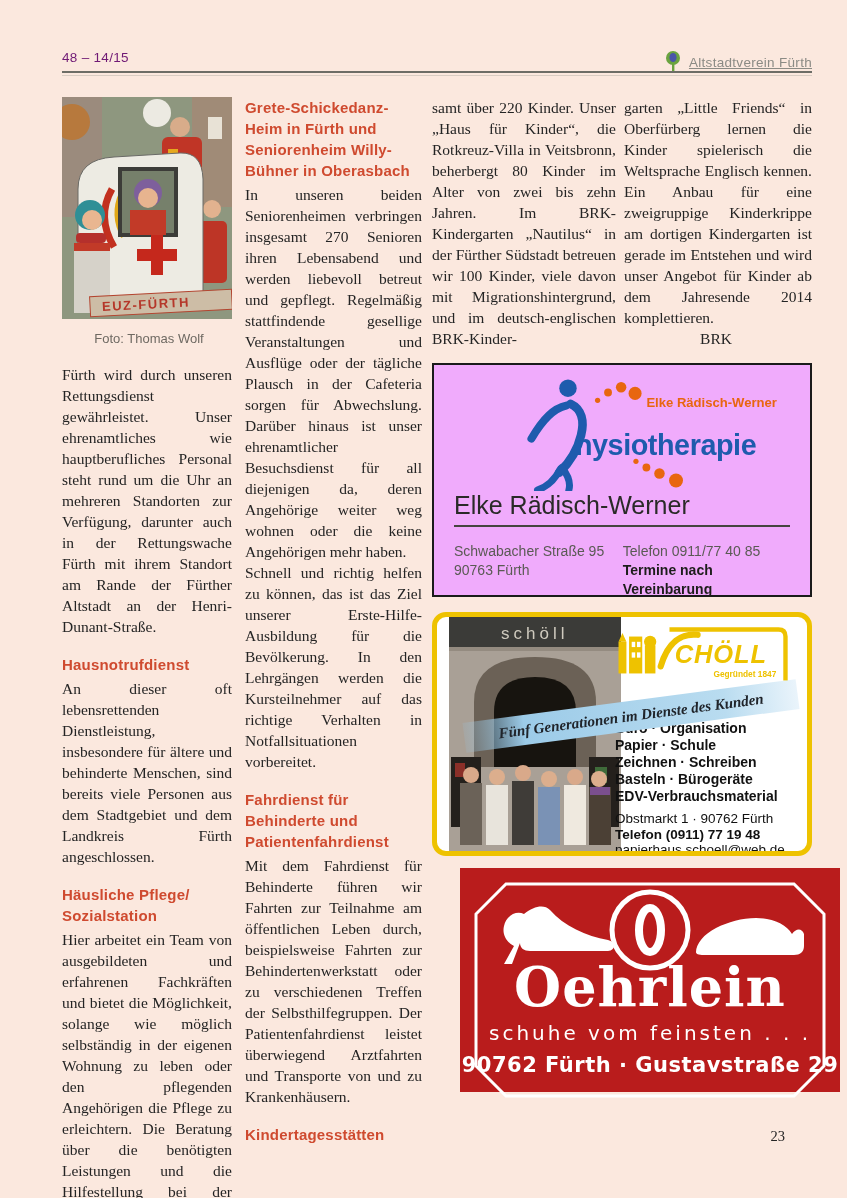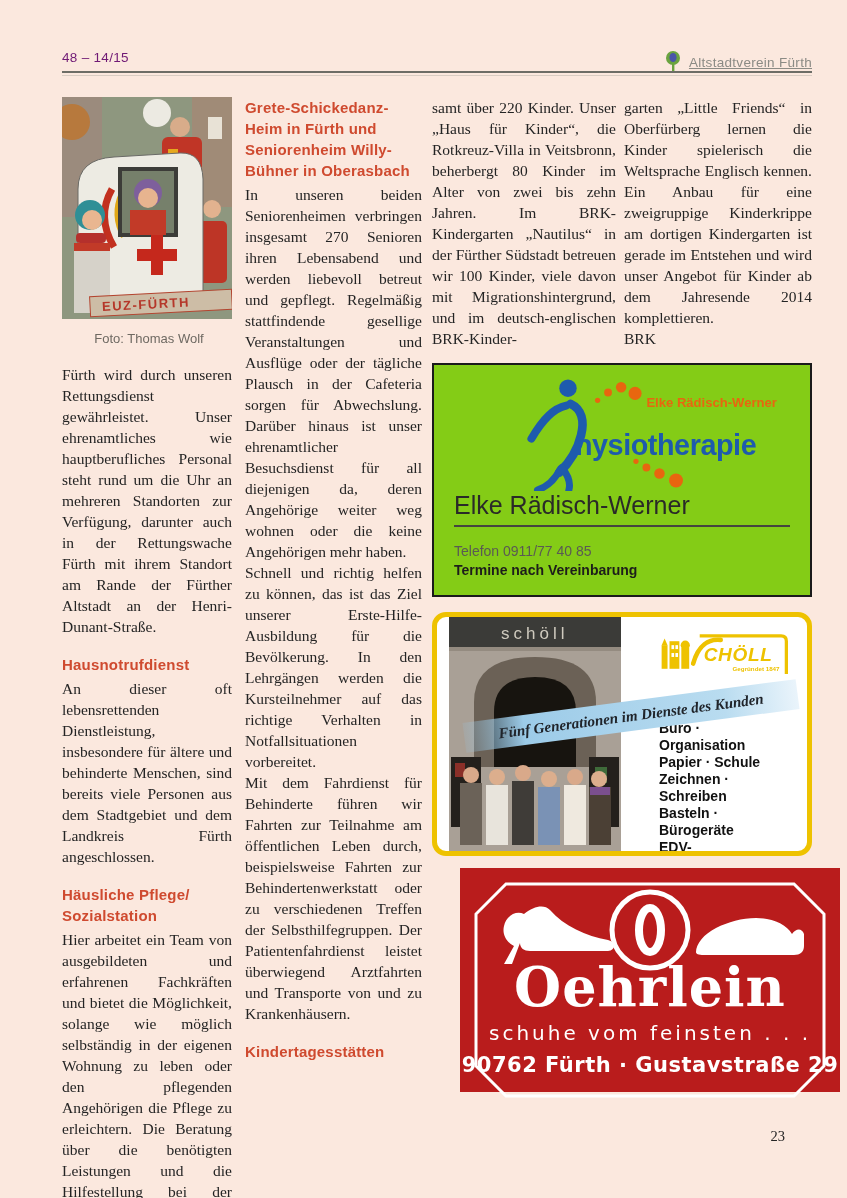--- a/index.html
+++ b/index.html
@@ -18,38 +18,38 @@
   .col1{left:62px;width:170px;}
   .col2{left:245px;width:177px;}
   .col3{left:432px;width:184px;}
   .col4{left:624px;width:188px;}
   .body-p{font:15.5px/21px "Liberation Serif",serif;text-align:justify;margin:0;
           hyphens:auto;-webkit-hyphens:auto;color:#242424;}
   .sec-h{font:700 15px/21px "Liberation Sans",sans-serif;color:#cf4a2f;margin:17px 0 3px;letter-spacing:.2px;}
   .sec-h.first{margin-top:0;}
   figure{margin:0;}
   .photo-cap{font:13px/16px "Liberation Sans",sans-serif;color:#6e6962;margin:8px 0 17px 4px;text-align:center;}
-  .signature{font:15.5px/21px "Liberation Serif",serif;text-align:left;padding-right:4px;}
+  .signature{font:15.5px/21px "Liberation Serif",serif;text-align:center;padding-right:4px;}
 
   
   .ad{position:absolute;left:432px;width:380px;box-sizing:border-box;}
 
   
-  .ad-physio{top:363px;height:234px;background:#84cc16;border:2px solid #1a1a1a;}
+  .ad-physio{top:363px;height:234px;background:#f0abfc;border:2px solid #1a1a1a;}
   .physio-logo{display:block;width:376px;height:122px;margin:4px auto 0;}
   .physio-name{font:25px "Liberation Sans",sans-serif;color:#2a2a28;margin:0 20px;}
   .physio-rule{margin:5px 20px 0;border-top:2px solid #45453f;}
   .physio-contact{display:flex;margin:15px 20px 0;font:14px/19px "Liberation Sans",sans-serif;color:#5a5a54;}
   .pc-left{width:185px;}
   .pc-appt{font-weight:700;color:#1d1d1b;}
 
   
   .ad-schoell{top:612px;height:244px;background:#fff;border:5px solid #eec200;border-radius:14px;overflow:hidden;}
   .schoell-photo{position:absolute;left:12px;top:0;width:140px;height:234px;}
-  .schoell-right{position:absolute;left:172px;top:0;right:0;bottom:0;padding:5px 18px 6px 6px;margin-left:44px;}
+  .schoell-right{position:absolute;left:172px;top:0;right:0;bottom:0;padding:5px 18px 6px 6px;}
   .schoell-logo{display:block;width:100%;height:66px;}
   .services{font:700 14px/17px "Liberation Sans",sans-serif;color:#111;margin-top:32px;}
   .s-contact{font:13.5px/15.5px "Liberation Sans",sans-serif;color:#111;margin-top:6px;}
   .s-phone{font-weight:700;}
   .ribbon{position:absolute;left:26px;top:84px;width:336px;height:30px;transform:rotate(-7.5deg);
           background:linear-gradient(90deg,rgba(150,200,235,.15),#9ccbe8 18%,#b9dcf0 78%,rgba(150,200,235,.2));
           display:flex;align-items:center;justify-content:center;z-index:3;}
   .ribbon span{font:italic 700 15px "Liberation Serif",serif;color:#20242a;white-space:nowrap;}
 
   
@@ -120,20 +120,21 @@
     <h3 class="sec-h">Hausnotrufdienst</h3>
     <p class="body-p">An dieser oft lebensrettenden Dienstleistung, insbesondere für ältere und behinderte Menschen, sind bereits viele Personen aus dem Stadtgebiet und dem Landkreis Fürth angeschlossen.</p>
     <h3 class="sec-h">Häusliche Pflege/ Sozialstation</h3>
     <p class="body-p">Hier arbeitet ein Team von ausgebildeten und erfahrenen Fachkräften und bietet die Möglichkeit, solange wie möglich selbständig in der eigenen Wohnung zu leben oder den pflegenden Angehörigen die Pflege zu erleichtern. Die Beratung über die benötigten Leistungen und die Hilfestellung bei der Beantragung der Pflegestufe bei der Pflegeversicherung sind für uns selbstverständlich.</p>
   </div>
 
   <div class="col col2">
     <h3 class="sec-h first">Grete-Schickedanz-Heim in Fürth und Seniorenheim Willy-Bühner in Oberasbach</h3>
     <p class="body-p">In unseren beiden Seniorenheimen verbringen insgesamt 270 Senioren ihren Lebensabend und werden liebevoll betreut und gepflegt. Regelmäßig stattfindende gesellige Veranstaltungen und Ausflüge oder der tägliche Plausch in der Cafeteria sorgen für Abwechslung. Darüber hinaus ist unser ehrenamtlicher Besuchsdienst für all diejenigen da, deren Angehörige weiter weg wohnen oder die keine Angehörigen mehr haben.</p>
     <p class="body-p">Schnell und richtig helfen zu können, das ist das Ziel unserer Erste-Hilfe-Ausbildung für die Bevölkerung. In den Lehrgängen werden die Kursteilnehmer auf das richtige Verhalten in Notfallsituationen vorbereitet.</p>
+    <h3 class="sec-h">Fahrdienst für Behinderte und Patientenfahrdienst</h3>
     <p class="body-p">Mit dem Fahrdienst für Behinderte führen wir Fahrten zur Teilnahme am öffentlichen Leben durch, beispielsweise Fahrten zur Behindertenwerkstatt oder zu verschiedenen Treffen der Selbsthilfegruppen. Der Patientenfahrdienst leistet überwiegend Arztfahrten und Transporte von und zu Krankenhäusern.</p>
     <h3 class="sec-h">Kindertagesstätten</h3>
 
   </div>
 
   <div class="col col3">
     <p class="body-p">samt über 220 Kinder. Unser „Haus für Kinder“, die Rotkreuz-Villa in Veitsbronn, beherbergt 80 Kinder im Alter von zwei bis zehn Jahren. Im BRK-Kindergarten „Nautilus“ in der Fürther Südstadt betreuen wir 100 Kinder, viele davon mit Migrationshintergrund, und im deutsch-englischen BRK-Kinder-</p>
   </div>
   <div class="col col4">
     <p class="body-p">garten „Little Friends“ in Oberfürberg lernen die Kinder spielerisch die Weltsprache Englisch kennen. Ein Anbau für eine zweigruppige Kinderkrippe am dortigen Kindergarten ist gerade im Entstehen und wird unser Angebot für Kinder ab dem Jahresende 2014 komplettieren.</p>
@@ -154,20 +155,24 @@
       <circle cx="206" cy="106" r="3" fill="#e8660f"></circle>
       <circle cx="218" cy="113" r="4.5" fill="#e8660f"></circle>
       <circle cx="233" cy="120" r="6" fill="#e8660f"></circle>
       <circle cx="252" cy="128" r="8" fill="#e8660f"></circle>
       <text x="218" y="44" font-family="Liberation Sans, sans-serif" font-size="15" font-weight="bold" fill="#e8660f">Elke Rädisch-Werner</text>
       <text x="136" y="99" font-family="Liberation Sans, sans-serif" font-size="33" font-weight="bold" fill="#1e5bad" letter-spacing="-0.5">hysiotherapie</text>
     </svg>
     <div class="physio-name">Elke Rädisch-Werner</div>
     <div class="physio-rule"></div>
     <div class="physio-contact">
+      <div class="pc-left">
+        <div>Schwabacher Straße 95</div>
+        <div>90763 Fürth</div>
+      </div>
       <div class="pc-right">
         <div>Telefon 0911/77 40 85</div>
         <div class="pc-appt">Termine nach Vereinbarung</div>
       </div>
     </div>
   </div>
 
   <div class="ad ad-schoell">
     <div class="schoell-photo">
       <svg width="172" height="234" viewBox="0 0 172 234">

